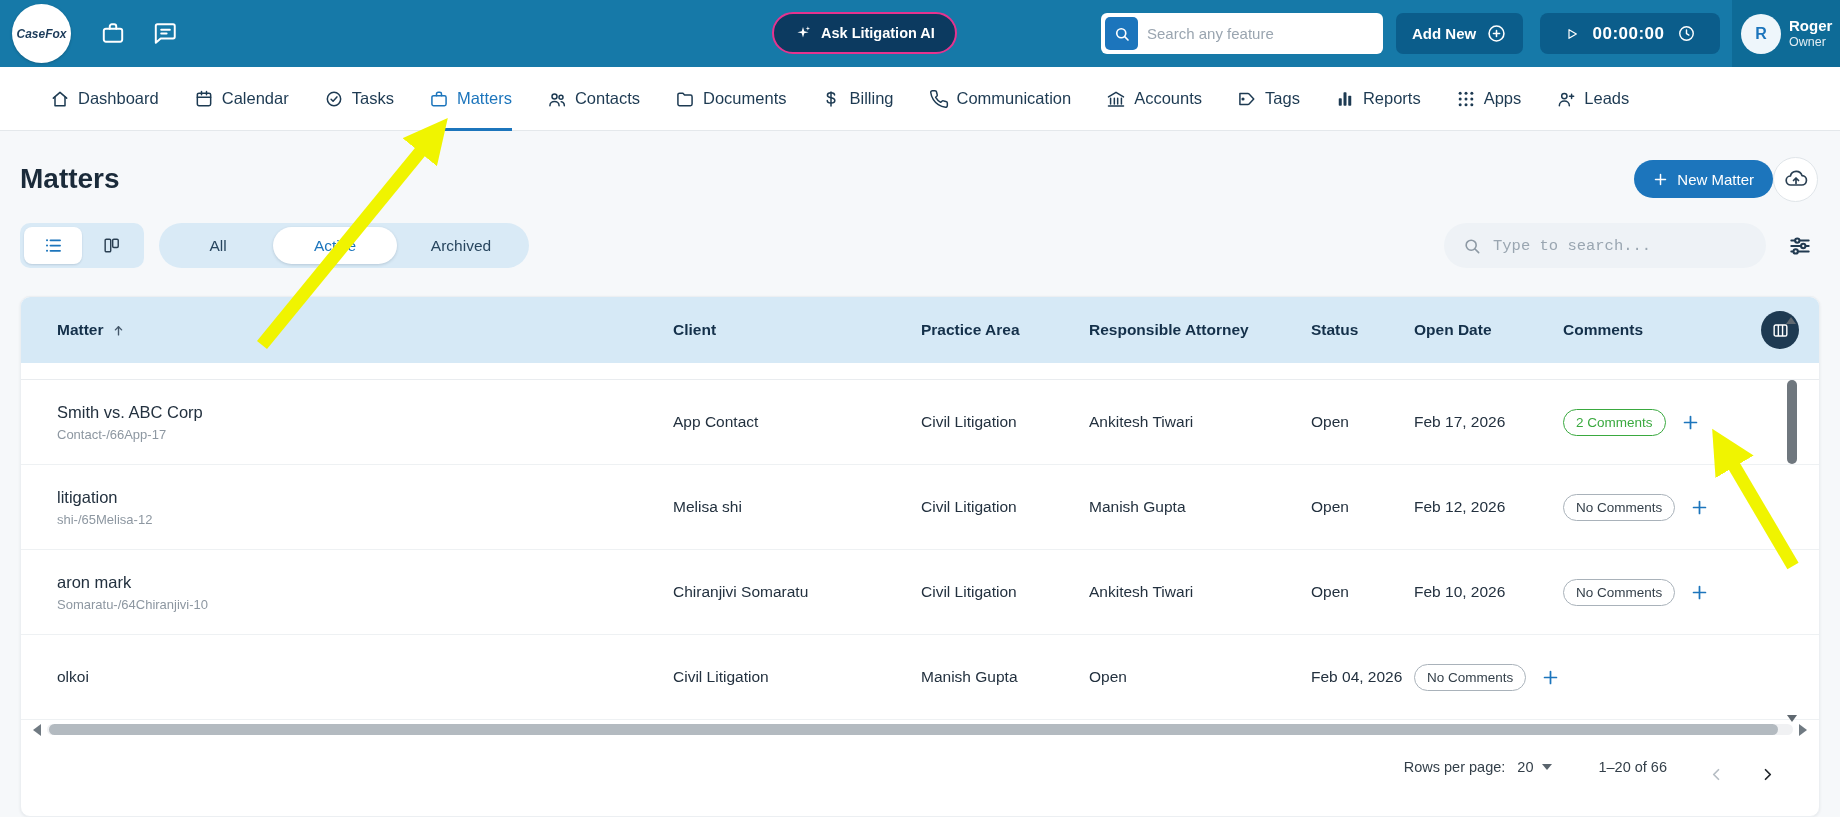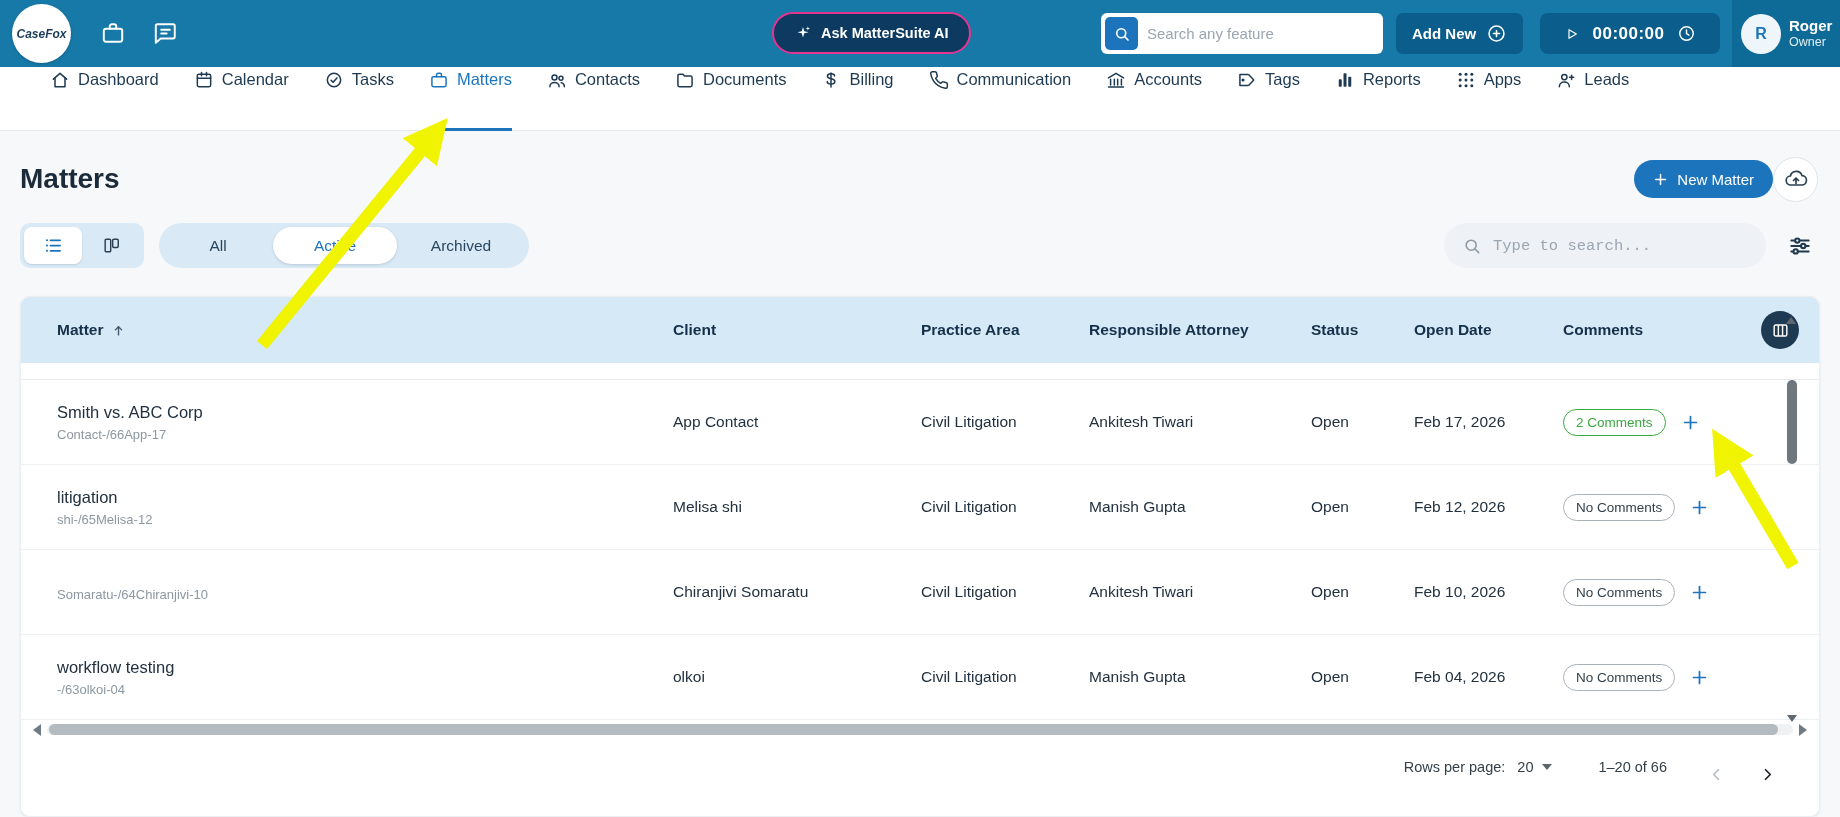--- a/index.html
+++ b/index.html
@@ -41,21 +41,21 @@
   .user-block { position:absolute; right:0; top:0; height:67px; width:108px; background:#0e6b97;
     display:flex; align-items:center; gap:8px; padding-left:9px; cursor:pointer; }
   .avatar { width:40px; height:40px; border-radius:50%; background:#eef6fb; color:#1c75bc;
     font-weight:bold; font-size:16px; display:flex; align-items:center; justify-content:center; flex:none; }
   .user-name { color:#fff; font-size:15px; font-weight:bold; line-height:18px; white-space:nowrap; }
   .user-role { color:rgba(255,255,255,.88); font-size:12.5px; line-height:15px; }
 
   
   .navbar { height:64px; background:#fff; border-bottom:1px solid #e4e8eb; display:flex;
     align-items:center; padding-left:50px; gap:35px; }
-  .nav-item { height:64px; display:flex; gap:8px; font-size:16.5px; font-weight:500;
+  .nav-item { height:64px; display:flex; align-items:center; gap:8px; font-size:16.5px; font-weight:500;
     color:#1d3a52; cursor:pointer; border-bottom:3px solid transparent; padding-top:3px; white-space:nowrap; }
   .nav-item.active { color:#1c75bc; border-bottom-color:#1c75bc; }
 
   
   .page-head { margin:25px 22px 0 20px; height:46px; display:flex; align-items:center; justify-content:space-between; }
   .page-title { font-size:28px; font-weight:bold; color:#1b2b3a; }
   .head-actions { display:flex; align-items:center; }
   .new-matter-btn { height:38px; padding:0 19px; border-radius:19px; background:#1c75bc; color:#fff;
     font-size:15px; display:flex; align-items:center; gap:9px; border:none; cursor:pointer; font-family:inherit; }
   .cloud-btn { width:45px; height:45px; border-radius:50%; background:#fff; border:1px solid #e0e5e9;
@@ -153,21 +153,21 @@
       </svg>
   </span>
 
   <button class="ask-ai">
     <span>
       <svg width="18" height="18" viewBox="0 0 24 24" fill="#fff">
           <path d="M12 4l1.7 5.6L19.5 11l-5.8 1.4L12 18l-1.7-5.6L4.5 11l5.8-1.4z"></path>
           <path d="M18.5 3l.7 2.3 2.3.7-2.3.7-.7 2.3-.7-2.3-2.3-.7 2.3-.7z"></path>
         </svg>
     </span>
-    <span>Ask MatterSuite AI</span>
+    <span>Ask Litigation AI</span>
   </button>
 
   <div class="feature-search">
     <span class="sicon">
       <svg width="18" height="18" viewBox="0 0 24 24" fill="none" stroke="#fff" stroke-width="2.2" stroke-linecap="round">
           <circle cx="11" cy="11" r="6"></circle>
           <path d="M15.6 15.6L20 20"></path>
         </svg>
     </span>
     <input placeholder="Search any feature" style="">
@@ -471,42 +471,39 @@
         <button class="plus-btn">
             <svg width="19" height="19" viewBox="0 0 24 24" fill="none" stroke="currentColor" stroke-width="2.2" stroke-linecap="round">
               <path d="M12 4.5v15M4.5 12h15"></path>
             </svg>
           </button>
       </span>
     </div>
 
     <div class="t-row">
       <span>
+        <div class="m-name">aron mark</div>
         <div class="m-code">Somaratu-/64Chiranjivi-10</div>
       </span>
       <span class="cell">Chiranjivi Somaratu</span>
       <span class="cell">Civil Litigation</span>
       <span class="cell">Ankitesh Tiwari</span>
       <span class="cell">Open</span>
       <span class="cell">Feb 10, 2026</span>
       <span class="comments-cell">
         <button class="pill gray">No Comments</button>
         <button class="plus-btn">
             <svg width="19" height="19" viewBox="0 0 24 24" fill="none" stroke="currentColor" stroke-width="2.2" stroke-linecap="round">
               <path d="M12 4.5v15M4.5 12h15"></path>
             </svg>
           </button>
       </span>
     </div>
 
     <div class="t-row">
-      <span>
-        <div class="m-name">workflow testing</div>
-        <div class="m-code">-/63olkoi-04</div>
-      </span>
       <span class="cell">olkoi</span>
       <span class="cell">Civil Litigation</span>
       <span class="cell">Manish Gupta</span>
       <span class="cell">Open</span>
       <span class="cell">Feb 04, 2026</span>
       <span class="comments-cell">
         <button class="pill gray">No Comments</button>
         <button class="plus-btn">
             <svg width="19" height="19" viewBox="0 0 24 24" fill="none" stroke="currentColor" stroke-width="2.2" stroke-linecap="round">
               <path d="M12 4.5v15M4.5 12h15"></path>

